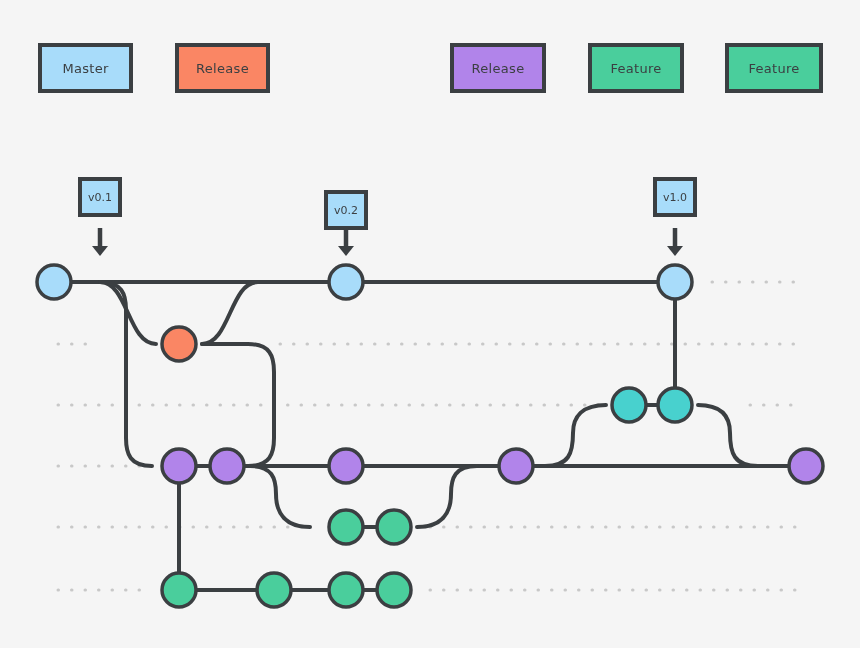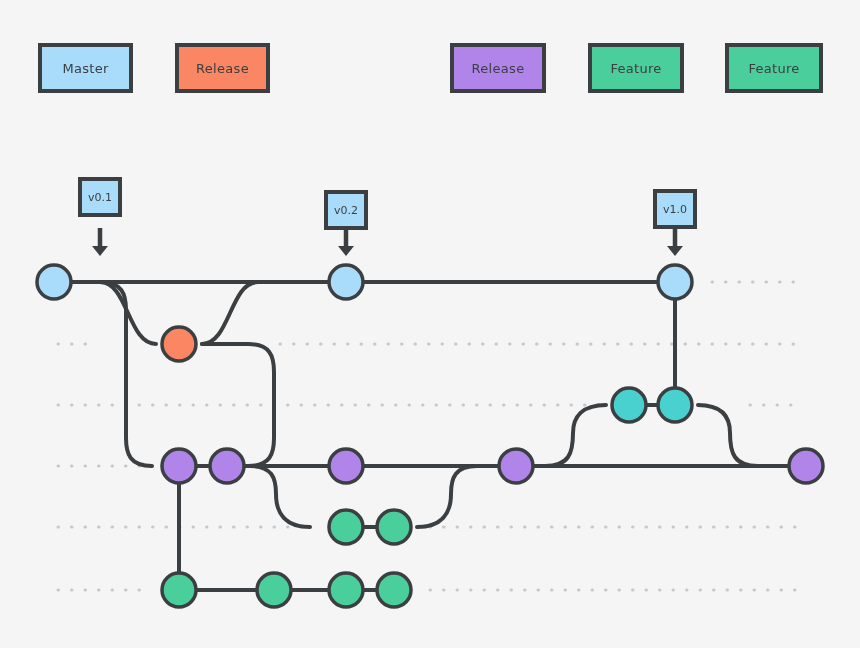--- a/index.html
+++ b/index.html
@@ -108,21 +108,21 @@
       <span class="legend-label">Feature</span>
     </div>
   </div>
 
   <div class="tag-box" style="left: 78px; top: 177px; background: rgb(168, 220, 250); border-color: rgb(59, 63, 66);">
     <span class="tag-label">v0.1</span>
   </div>
   <div class="tag-box" style="left: 324px; top: 190px; background: rgb(168, 220, 250); border-color: rgb(59, 63, 66);">
     <span class="tag-label">v0.2</span>
   </div>
-  <div class="tag-box" style="left: 653px; top: 189px; background: rgb(168, 220, 250); border-color: rgb(59, 63, 66);">
+  <div class="tag-box" style="left: 653px; top: 177px; background: rgb(168, 220, 250); border-color: rgb(59, 63, 66);">
     <span class="tag-label">v1.0</span>
   </div>
 
   <svg class="graph" viewBox="0 0 860 648">
     <g id="rails-layer">
         <line x1="712" y1="282" x2="800" y2="282" class="rail" stroke="#c8c8c8"></line>
         <line x1="58" y1="344" x2="95" y2="344" class="rail" stroke="#c8c8c8"></line>
         <line x1="280" y1="344" x2="800" y2="344" class="rail" stroke="#c8c8c8"></line>
         <line x1="58" y1="405" x2="600" y2="405" class="rail" stroke="#c8c8c8"></line>
         <line x1="750" y1="405" x2="800" y2="405" class="rail" stroke="#c8c8c8"></line>

